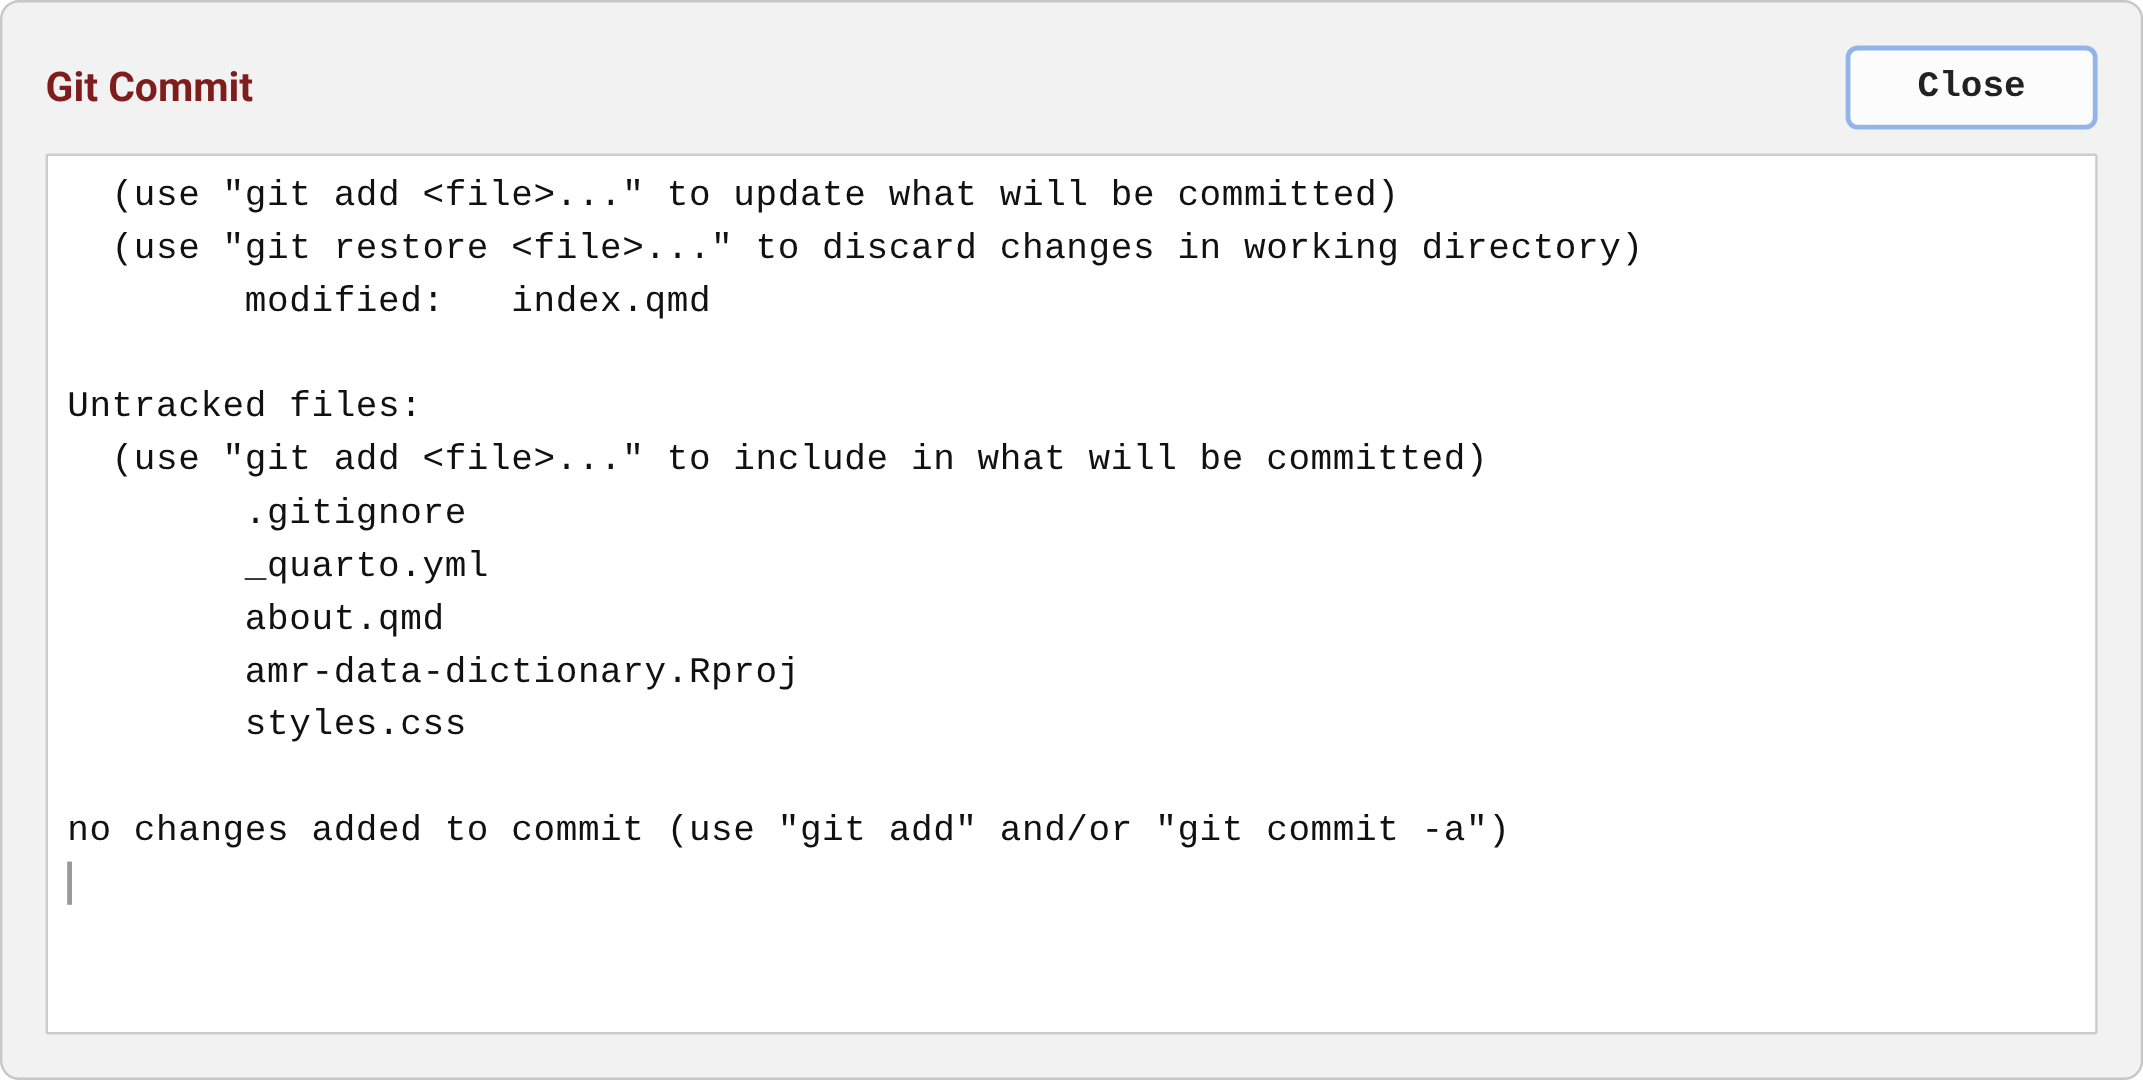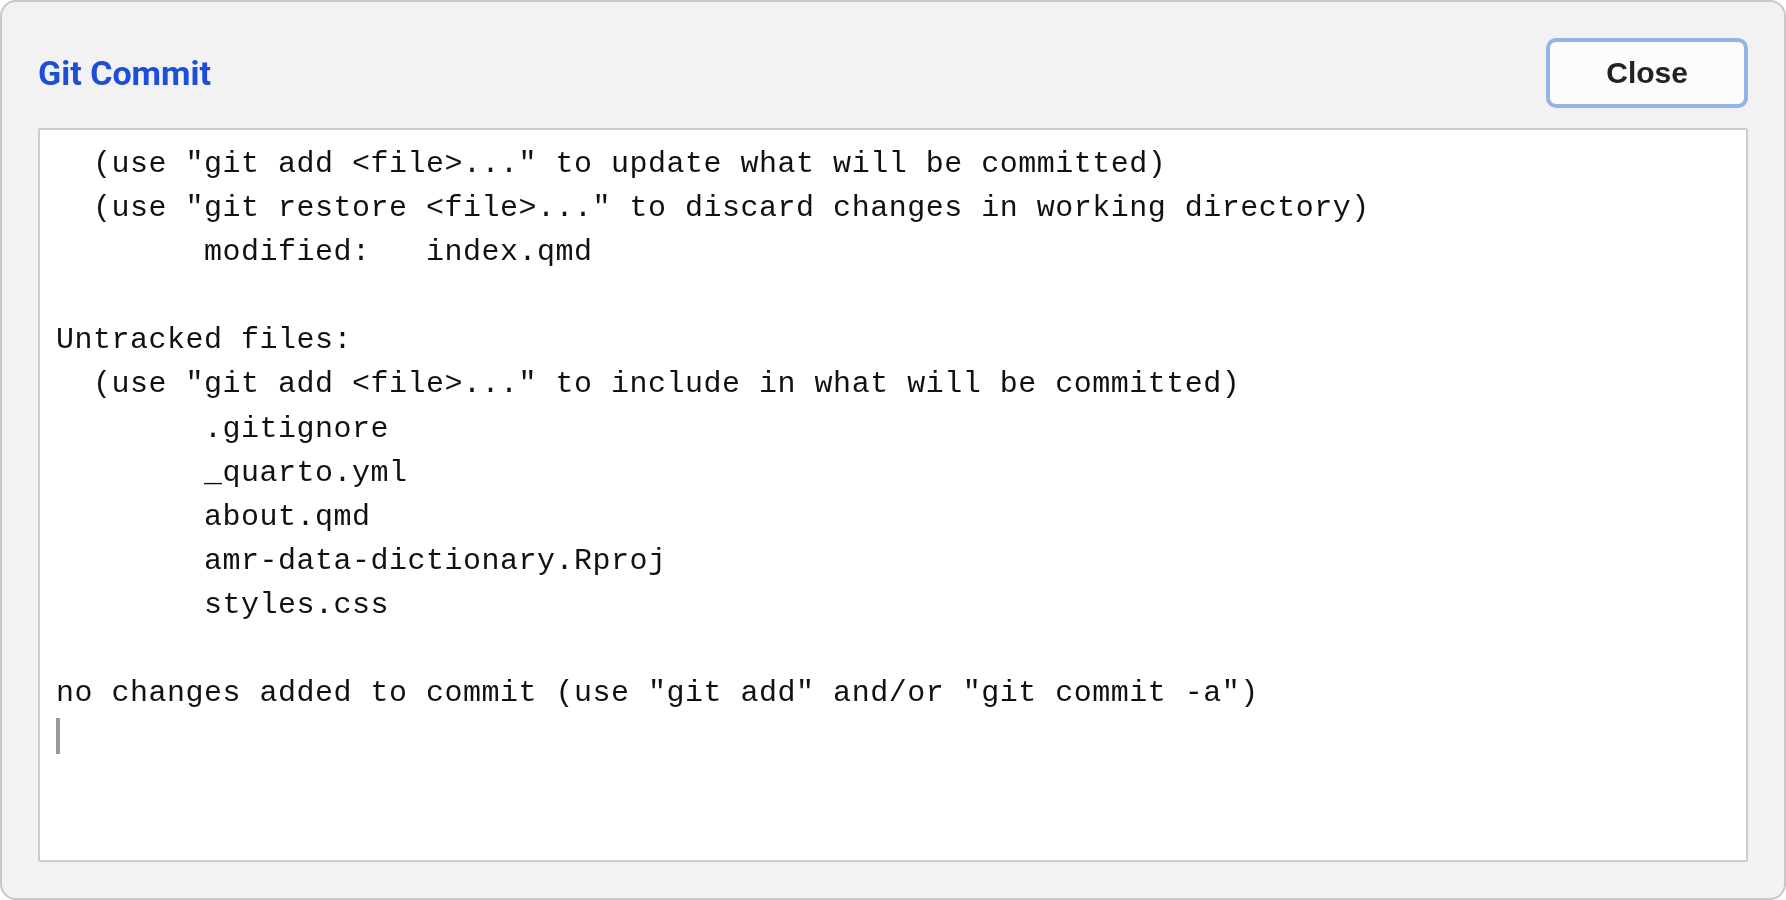--- a/index.html
+++ b/index.html
@@ -27,32 +27,33 @@
     .dialog-header {
       display: flex;
       justify-content: space-between;
       align-items: center;
       margin-bottom: 20px;
       padding-top: 12px;
     }
     .dialog-title {
       font-size: 34px;
       font-weight: 700;
-      color: #1d4ed8;
+      color: #7f1d1d;
     }
     .close-button {
       font-size: 30px;
       font-weight: 700;
       color: #222;
       background: #fcfcfc;
       border: 4px solid #93b4e8;
       border-radius: 10px;
       padding: 14px 56px;
       cursor: pointer;
       outline: none;
+      font-family: Liberation Mono, monospace;
     }
     .terminal-panel {
       flex: 1;
       background: #ffffff;
       border: 2px solid #cccccc;
       border-radius: 2px;
       padding: 12px 16px 28px 16px;
       overflow: auto;
     }
     .terminal-content {

